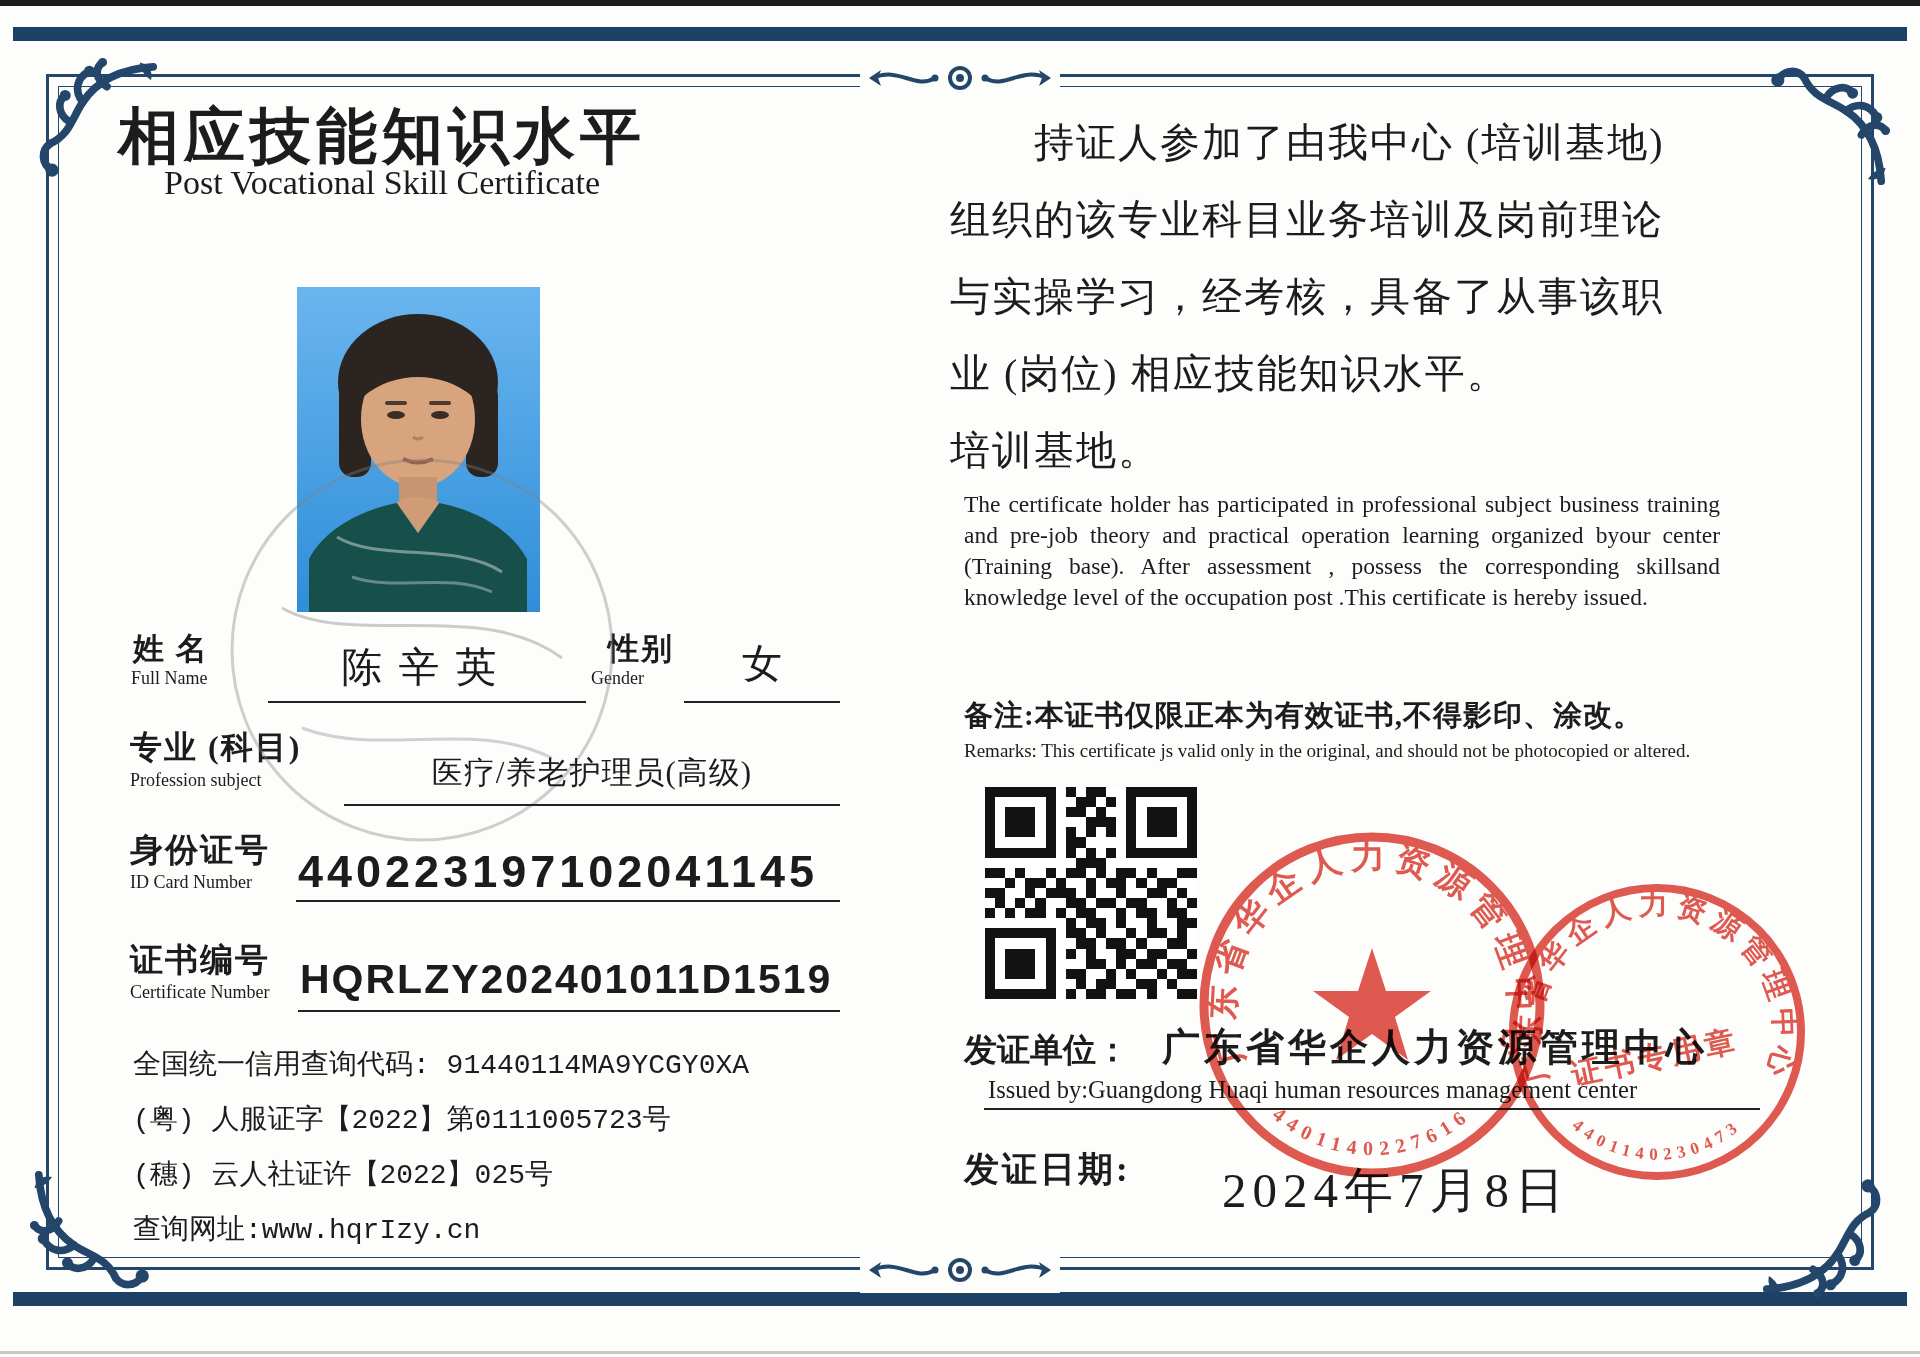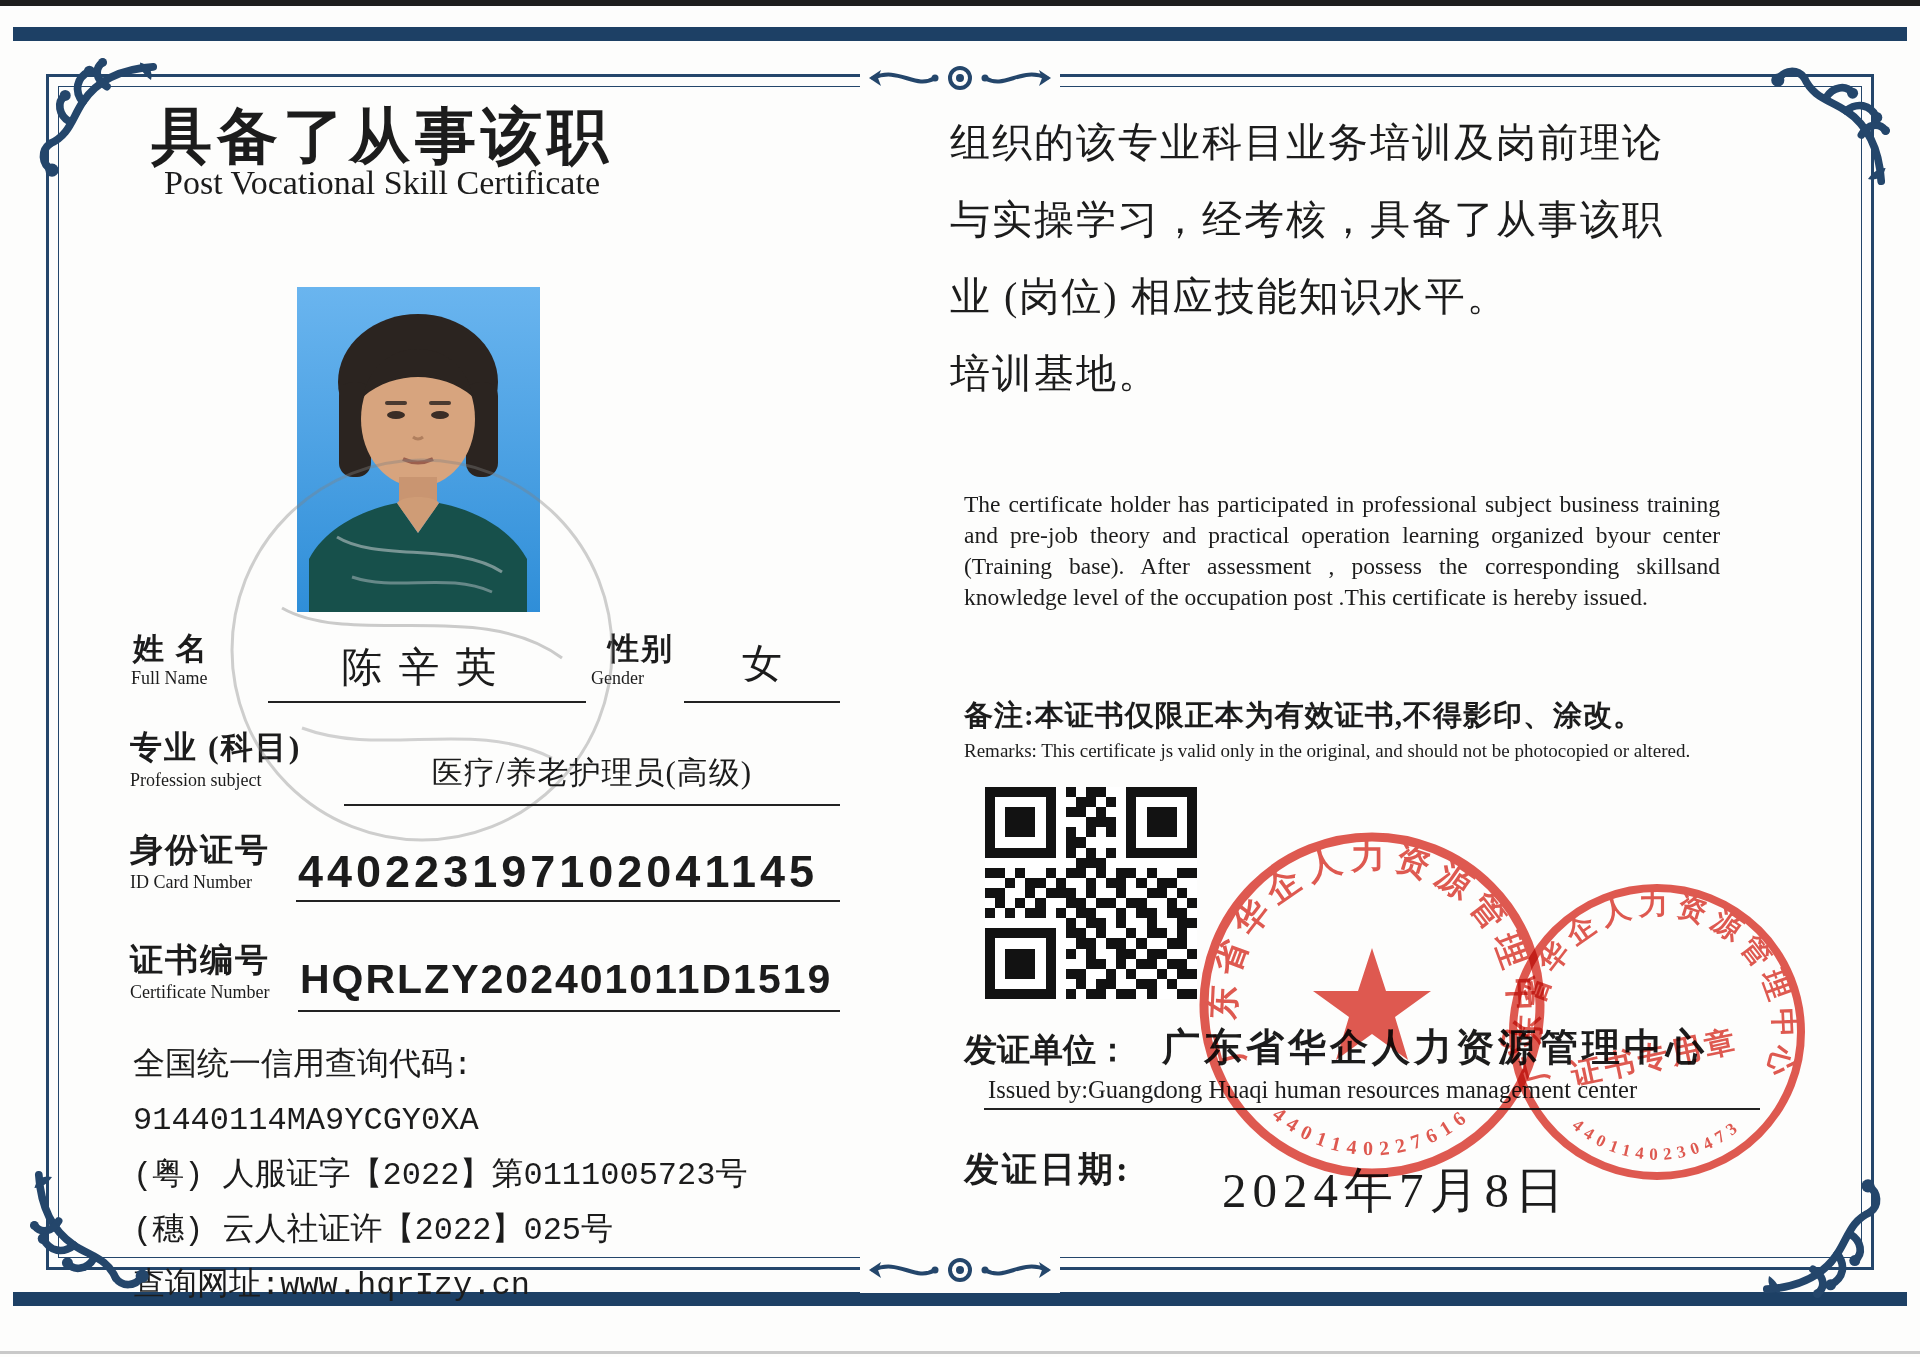--- a/index.html
+++ b/index.html
@@ -69,21 +69,21 @@
   .id-laben{left:130px;top:872px;}
   .id-uline{left:296px;top:838px;width:544px;height:64px;}
   .id-val{left:298px;top:846px;width:542px;font-size:45px;font-weight:700;letter-spacing:4px;font-family:"Liberation Sans","DejaVu Sans",sans-serif;text-align:left;}
 
   .cn-labzh{left:130px;top:938px;font-size:33px;}
   .cn-laben{left:130px;top:982px;}
   .cn-uline{left:298px;top:948px;width:542px;height:64px;}
   .cn-val{left:300px;top:956px;width:540px;font-size:41px;font-weight:700;letter-spacing:2px;font-family:"Liberation Sans","DejaVu Sans",sans-serif;text-align:left;}
 
   
-  .codes{left:133px;top:1038px;width:640px;font-size:32px;line-height:55px;font-family:"Liberation Mono","DejaVu Sans Mono",monospace;z-index:3;}
+  .codes{left:133px;top:1038px;width:640px;font-size:28px;line-height:55px;font-family:"Liberation Mono","DejaVu Sans Mono",monospace;z-index:3;}
 
   
   .body-zh{left:950px;top:104px;width:816px;font-size:40px;line-height:77px;letter-spacing:2px;z-index:3;}
   .body-zh .indent{text-indent:84px;}
   .body-en{left:964px;top:489px;width:756px;font-size:23.5px;line-height:31px;text-align:justify;font-family:"Liberation Serif","DejaVu Serif",serif;z-index:3;}
   .remark-zh{left:964px;top:696px;width:760px;font-size:29px;font-weight:700;letter-spacing:1px;z-index:3;}
   .remark-en{left:964px;top:740px;width:760px;font-size:19px;font-family:"Liberation Serif","DejaVu Serif",serif;z-index:3;}
 
   
   .qr{left:985px;top:787px;width:212px;height:212px;display:grid;grid-template-rows:repeat(21,1fr);grid-template-columns:repeat(21,1fr);background:#fff;z-index:2;}
@@ -206,21 +206,21 @@
       <g fill="#24466b">
         <circle cx="95" cy="20" r="4"></circle>
         <path d="M4,20 L16,12 L13,20 L16,28 Z"></path>
         <path d="M186,20 L174,12 L177,20 L174,28 Z"></path>
         <circle cx="70" cy="20" r="3.5"></circle>
           <circle cx="120" cy="20" r="3.5"></circle>
       </g>
     </svg>
   </div>
 
-  <div class="abs title-zh">具备了从事该职</div>
+  <div class="abs title-zh">相应技能知识水平</div>
   <div class="abs title-en">Post Vocational Skill Certificate</div>
 
   <svg class="abs photo" viewBox="0 0 243 325">
     <defs>
       <linearGradient id="sky" x1="0" y1="0" x2="0" y2="1">
         <stop offset="0" stop-color="#6ab5ef"></stop>
           <stop offset="1" stop-color="#2f8ed8"></stop>
       </linearGradient>
     </defs>
     <rect width="243" height="325" fill="url(#sky)"></rect>
@@ -274,20 +274,21 @@
   <div class="abs fval cn-val">HQRLZY202401011D1519</div>
 
   <div class="abs codes">
     <div>全国统一信用查询代码: 91440114MA9YCGY0XA</div>
     <div>(粤) 人服证字【2022】第0111005723号</div>
     <div>(穗) 云人社证许【2022】025号</div>
     <div>查询网址:www.hqrIzy.cn</div>
   </div>
 
   <div class="abs body-zh">
+    <div class="indent">持证人参加了由我中心 (培训基地)</div>
     <div>组织的该专业科目业务培训及岗前理论</div>
     <div>与实操学习，经考核，具备了从事该职</div>
     <div>业 (岗位) 相应技能知识水平。</div>
     <div>培训基地。</div>
   </div>
 
   <div class="abs body-en">The certificate holder has participated in professional subject business training and pre-job theory and practical operation learning organized byour center (Training base). After assessment , possess the corresponding skillsand knowledge level of the occupation post .This certificate is hereby issued.</div>
 
   <div class="abs remark-zh">备注:本证书仅限正本为有效证书,不得影印、涂改。</div>
   <div class="abs remark-en">Remarks: This certificate js valid only in the original, and should not be photocopied or altered.</div>

